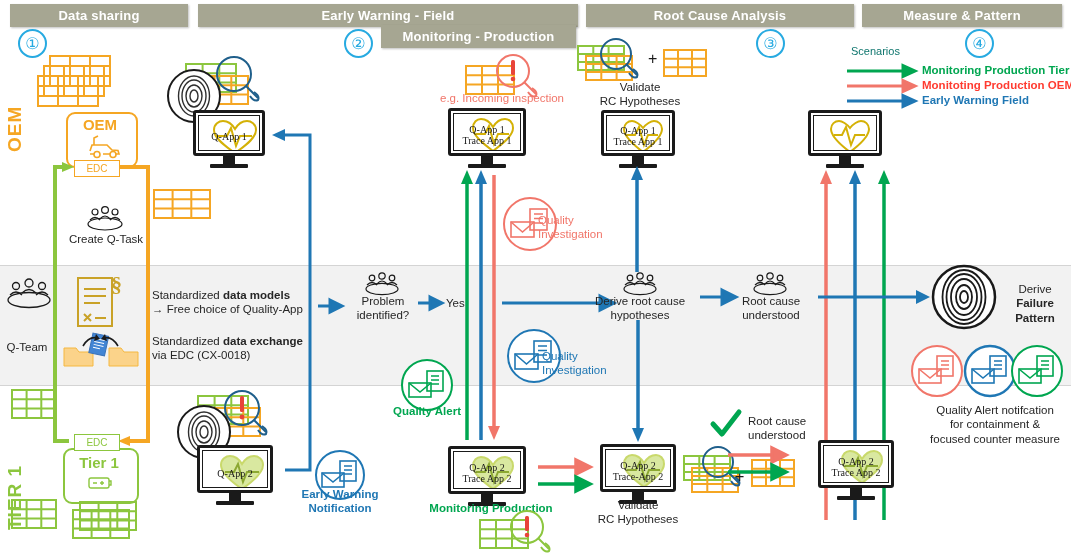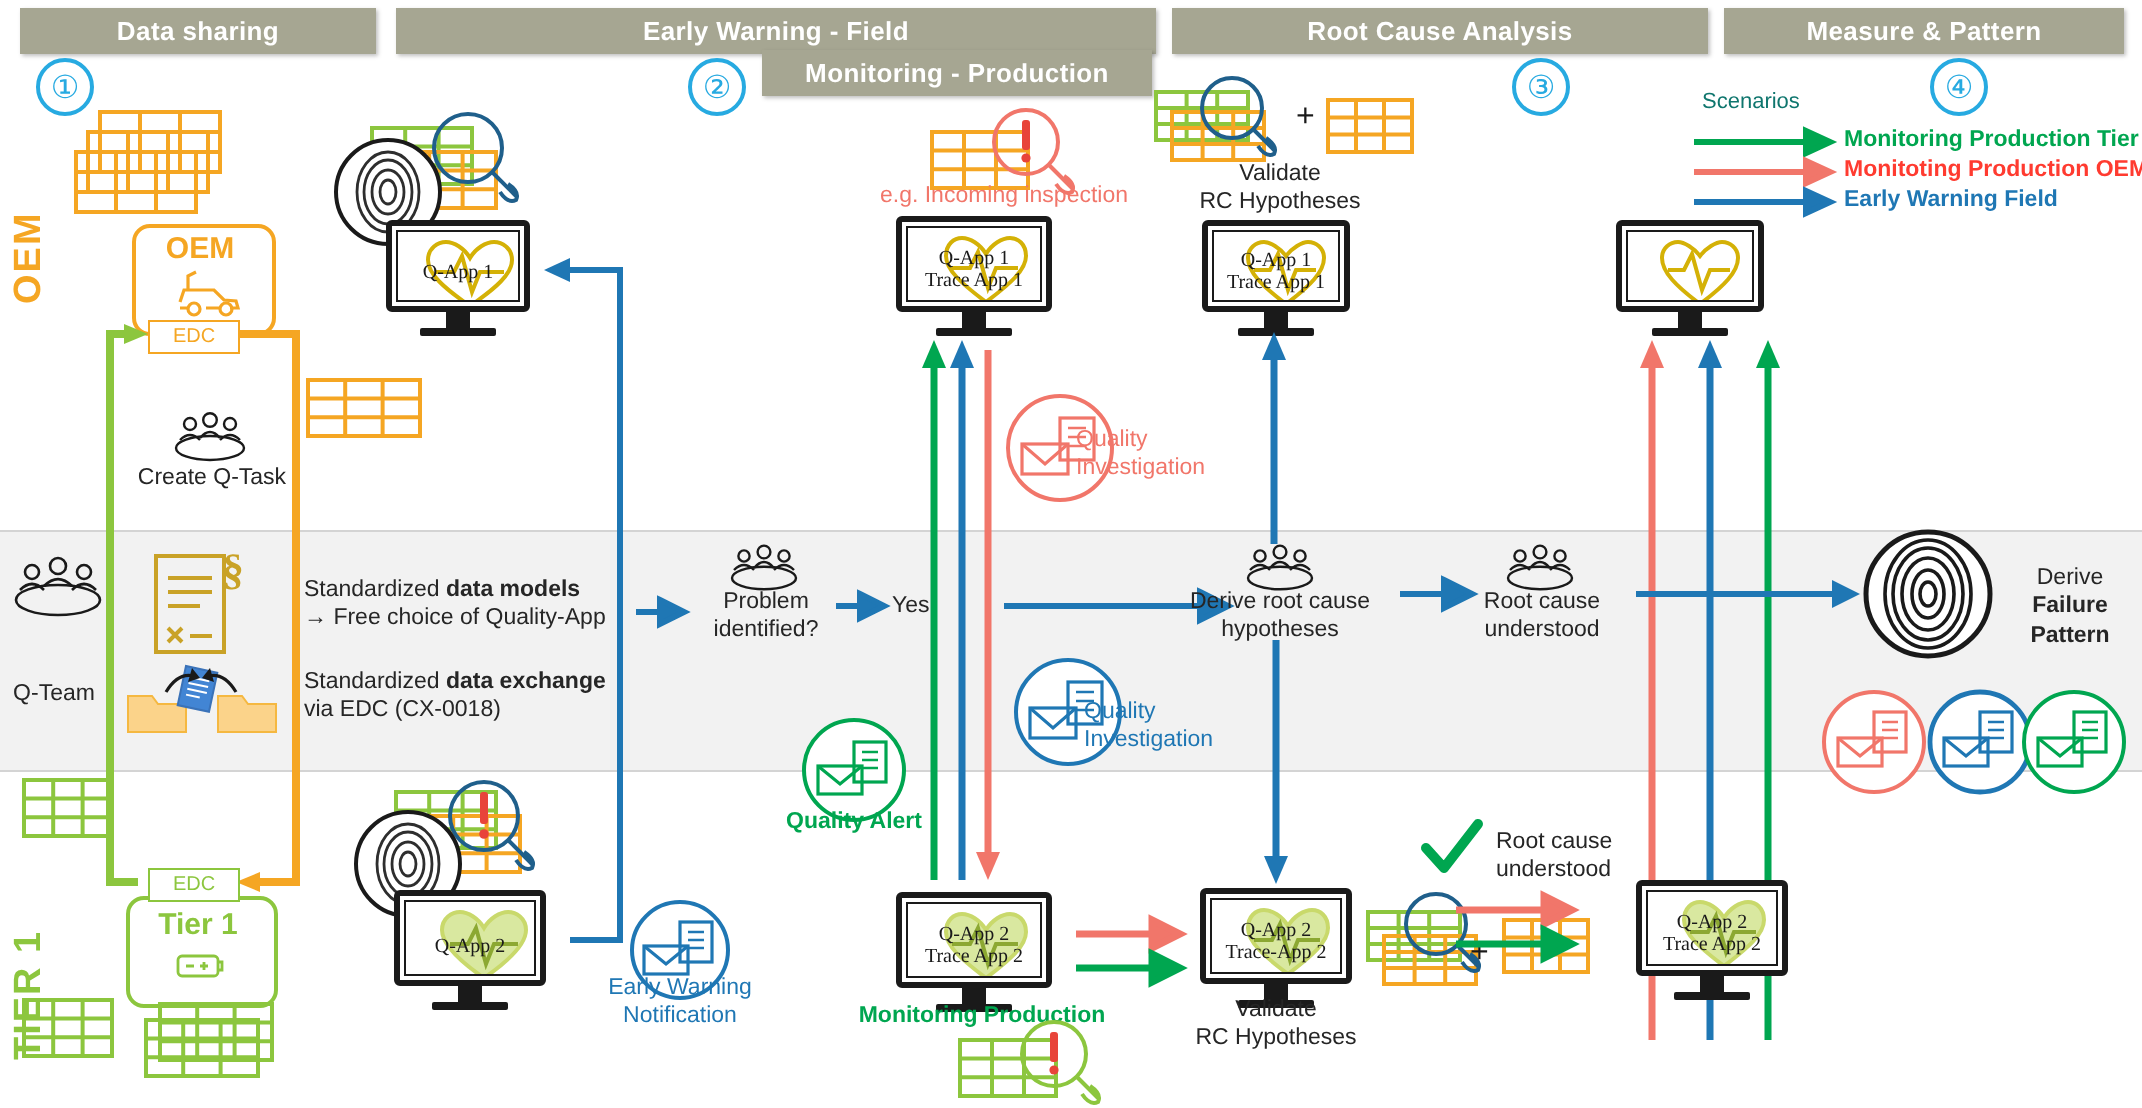--- a/index.html
+++ b/index.html
@@ -332,21 +332,21 @@
 
   <svg class="abs" style="left:314px;top:449px;" width="52" height="52">
     <circle cx="26" cy="26" r="24" fill="#fff" stroke="#1F77B4" stroke-width="2"></circle>
     <g fill="none" stroke="#1F77B4" stroke-width="1.6">
       <rect x="8" y="24" width="22" height="14"></rect>
         <path d="M8 24 L19 33 L30 24"></path>
       <rect x="26" y="12" width="16" height="20"></rect>
       <path d="M30 17 H38 M30 21 H38 M30 25 H38" stroke-width="1.3"></path>
     </g>
   </svg>
-  <div class="txt c txt-blue" style="left:290px;top:487px;width:100px;font-weight:normal;text-align:center;">
+  <div class="txt c txt-blue" style="left:290px;top:487px;width:100px;font-weight:bold;text-align:center;">
     <span id="ewn">Early Warning<br>Notification</span></div>
 
   <svg class="abs" style="left:0;top:0;" width="1071" height="554">
     <g stroke="#1F77B4" stroke-width="3" fill="#1F77B4">
       <line x1="318" y1="306" x2="330" y2="306"></line>
         <polygon points="330,300 342,306 330,312"></polygon>
     </g>
   </svg>
   <svg class="abs" style="left:362px;top:272px;" width="40" height="24">
     <g fill="none" stroke="#1A1A1A" stroke-width="1.2">
@@ -706,14 +706,16 @@
   </svg>
   <svg class="abs" style="left:1010px;top:344px;" width="54" height="54">
     <circle cx="27" cy="27" r="25" fill="#fff" stroke="#00A650" stroke-width="2"></circle>
     <g fill="none" stroke="#00A650" stroke-width="1.6">
       <rect x="9" y="25" width="22" height="14"></rect>
         <path d="M9 25 L20 34 L31 25"></path>
       <rect x="27" y="12" width="16" height="20"></rect>
       <path d="M31 17 H39 M31 21 H39 M31 25 H39" stroke-width="1.3"></path>
     </g>
   </svg>
+  <div class="txt c" style="left:920px;top:403px;width:150px;">
+    <span id="qan">Quality Alert notifcation<br>for containment &amp;<br>focused counter measure</span></div>
 
 </div>
 
 </body></html>

